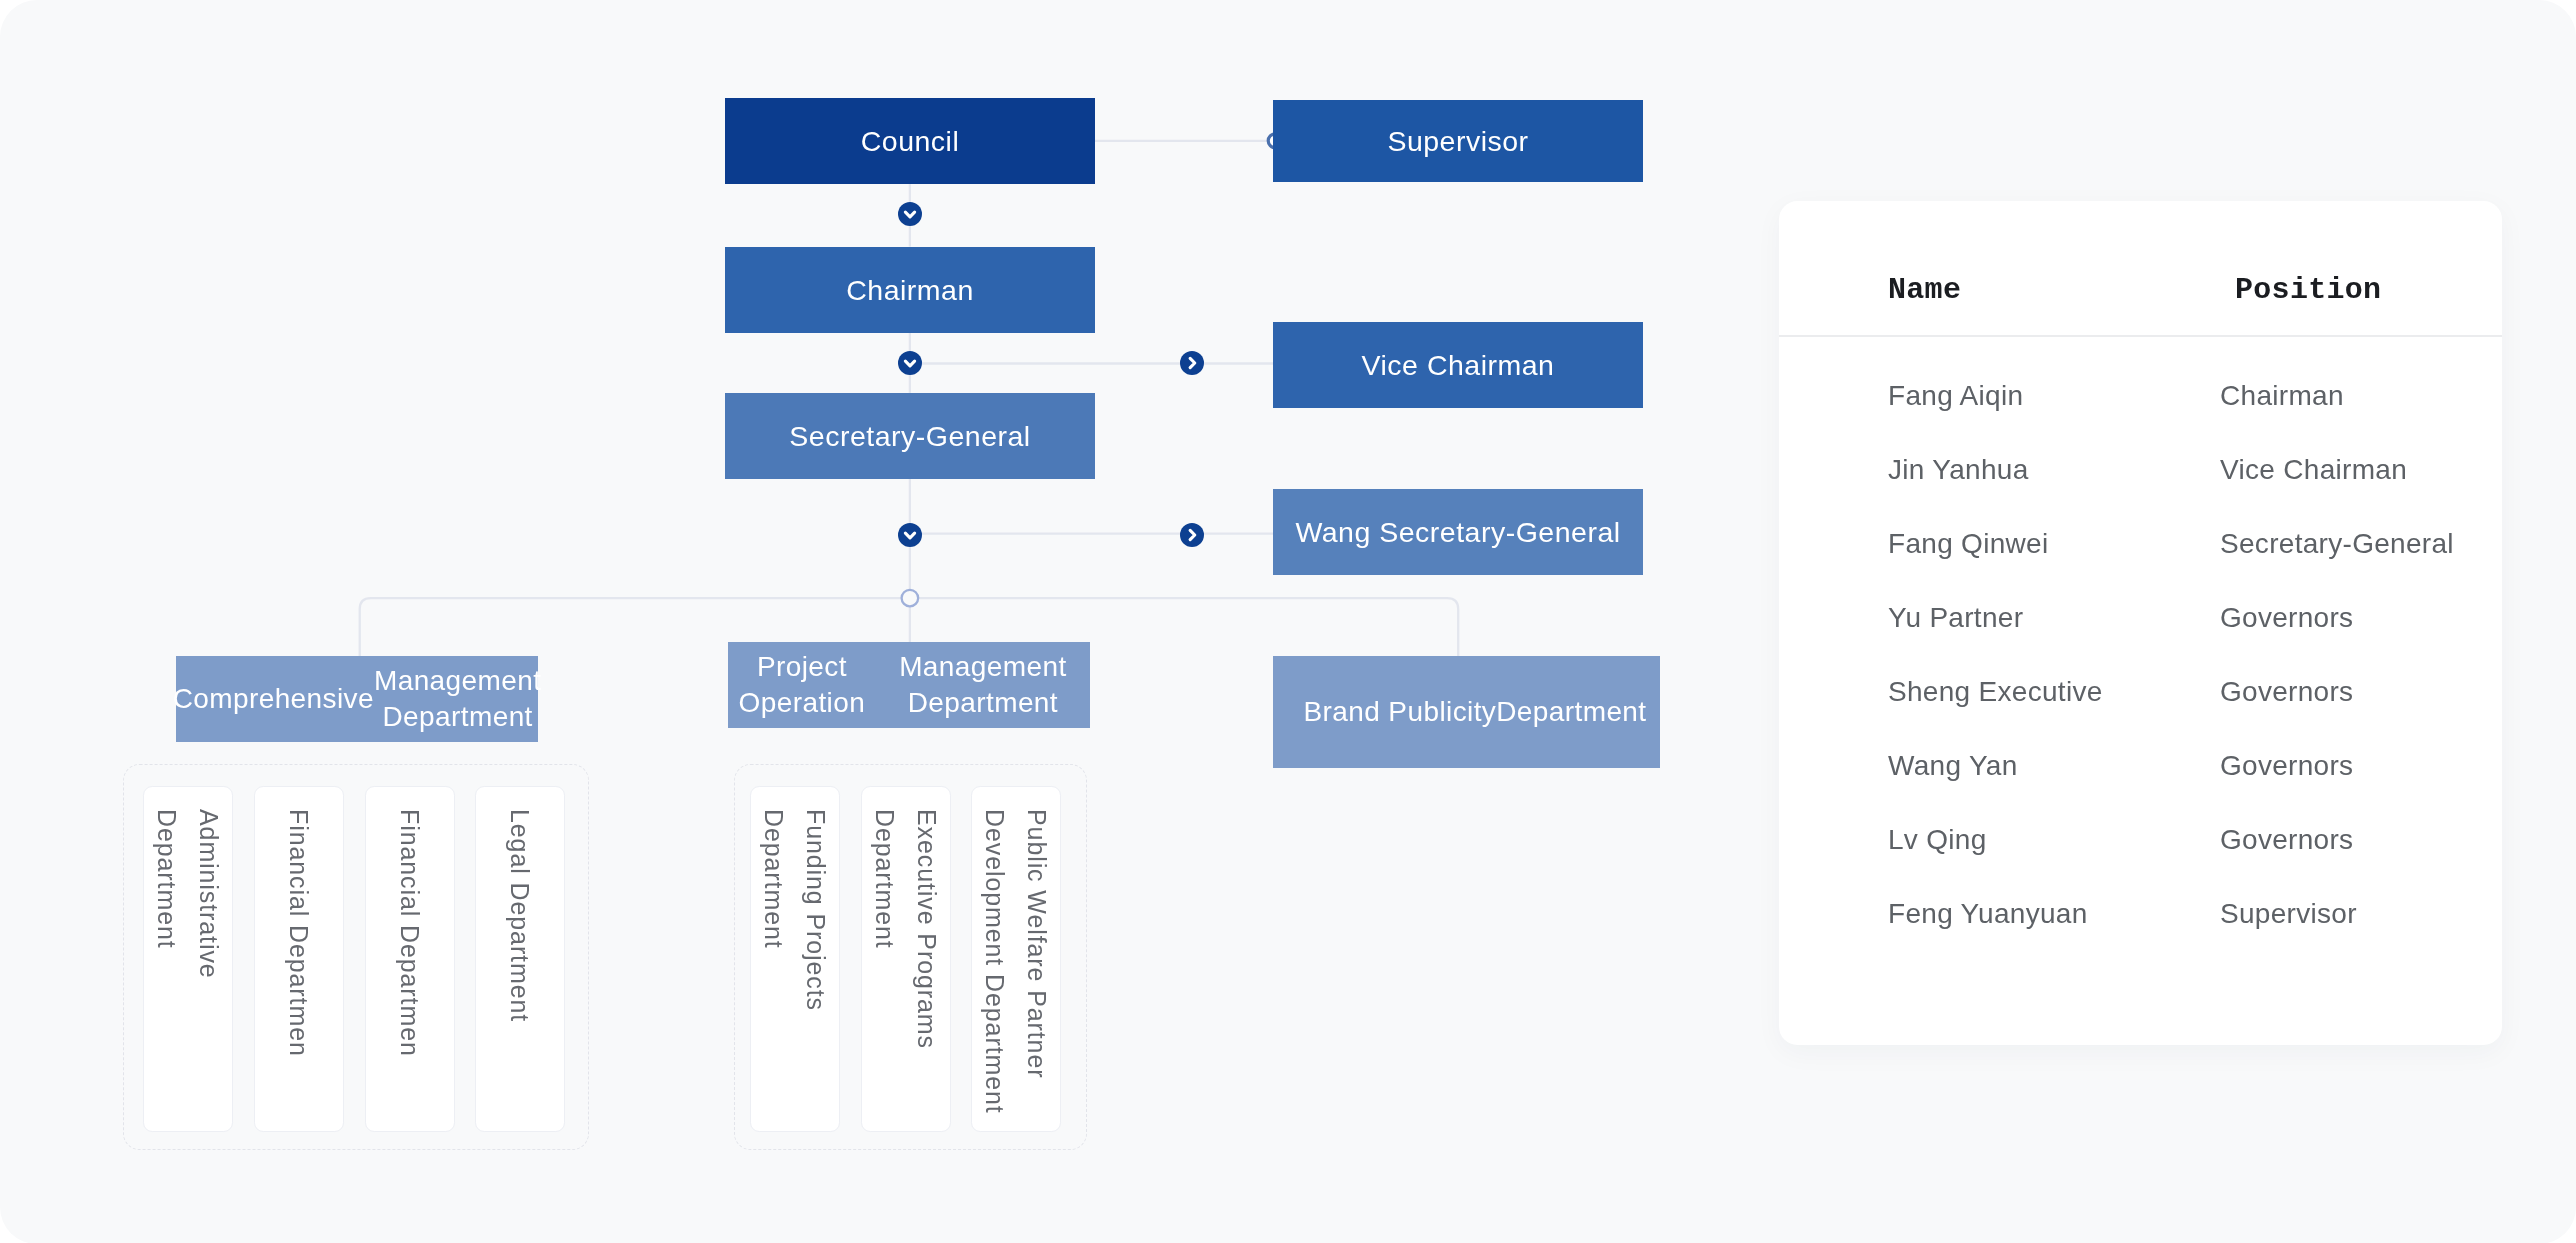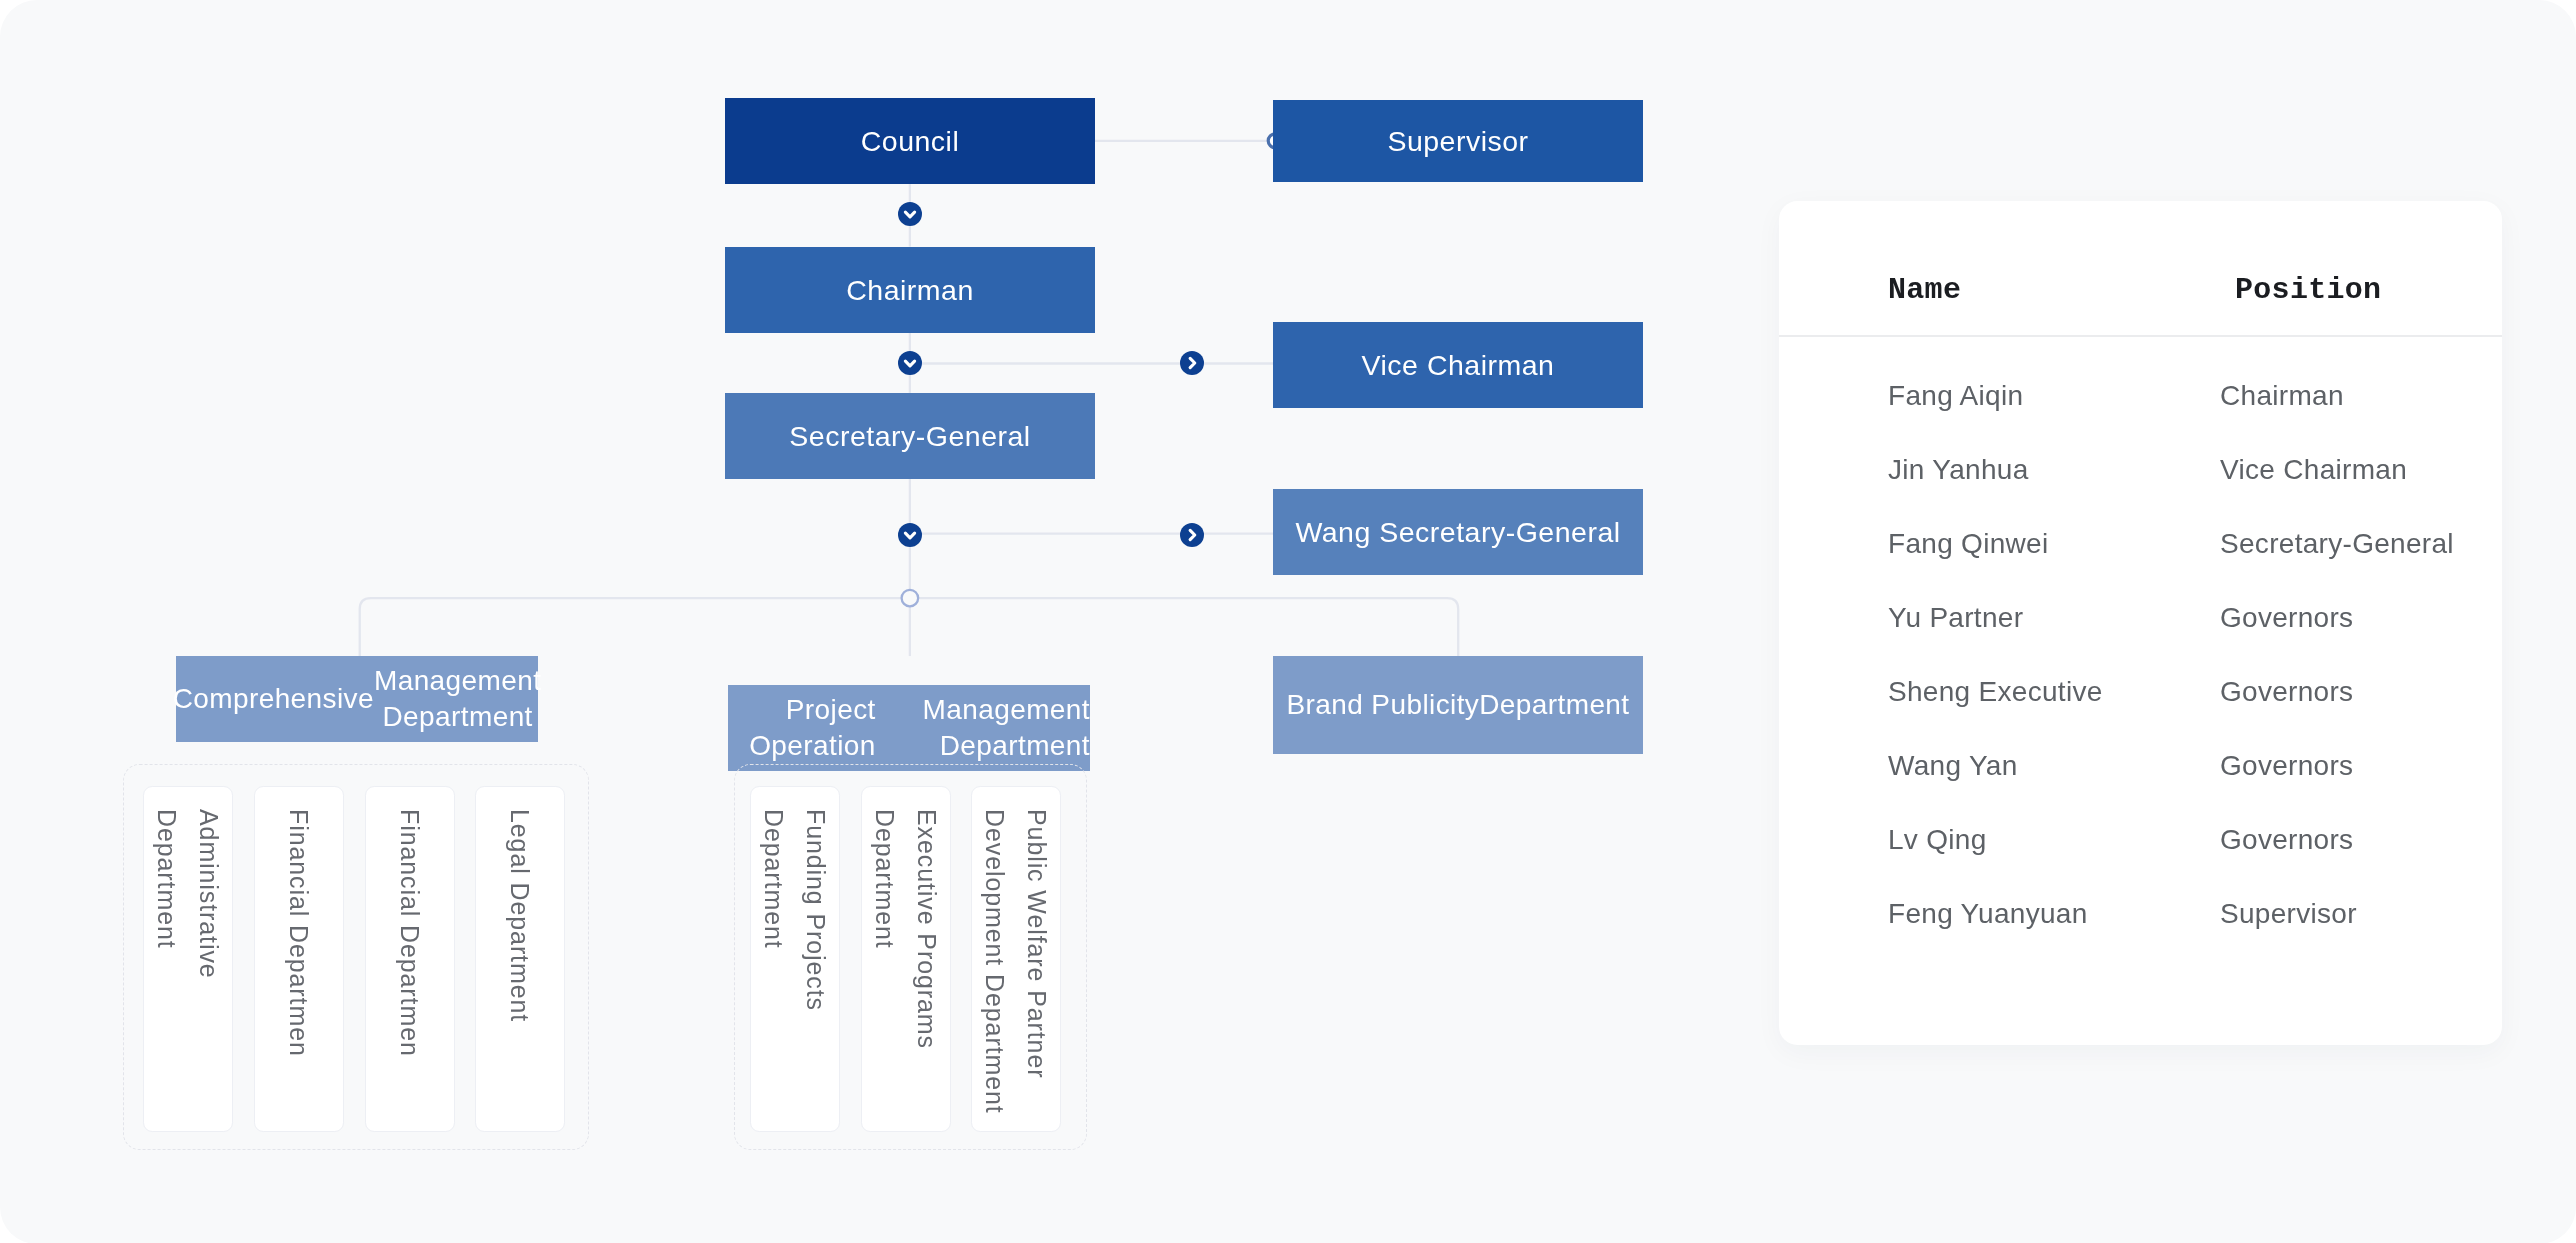--- a/index.html
+++ b/index.html
@@ -14,22 +14,22 @@
   .node .lbl{font-size:28.5px;letter-spacing:0.5px;}
   .n-council{left:725px;top:98px;width:370px;height:86px;background:#0b3c8e;}
   .n-supervisor{left:1273px;top:100px;width:370px;height:82px;background:#1d56a4;}
   .n-chairman{left:725px;top:247px;width:370px;height:86px;background:#2e64ad;}
   .n-vchairman{left:1273px;top:322px;width:370px;height:86px;background:#2e64ad;}
   .n-secgen{left:725px;top:393px;width:370px;height:86px;background:#4c79b7;}
   .n-vsecgen{left:1273px;top:489px;width:370px;height:86px;background:#5681bb;}
   .dept{background:#7e9cc9;flex-direction:row;}
   .dept .dline{display:block;font-size:28px;line-height:36px;letter-spacing:0.4px;}
   .n-dept1{left:176px;top:656px;width:362px;height:86px;}
-  .n-dept2{left:728px;top:685px;width:362px;height:86px;text-align:right;}
-  .n-dept3{left:1273px;top:656px;width:370px;height:98px;}
+  .n-dept2{left:728px;top:642px;width:362px;height:86px;}
+  .n-dept3{left:1273px;top:656px;width:370px;height:112px;padding-left:17px;}
 
   
   .chev{position:absolute;width:24px;height:24px;cursor:pointer;}
   .chev svg{display:block;}
 
   
   .group{position:absolute;border:1.8px dashed #e2e4ea;border-radius:16.6px;background:transparent;}
   .g-left{left:123px;top:764px;width:464px;height:384px;}
   .g-mid{left:734px;top:764px;width:351px;height:384px;}
   .vbox{position:absolute;top:21px;width:90px;height:346px;background:#ffffff;

